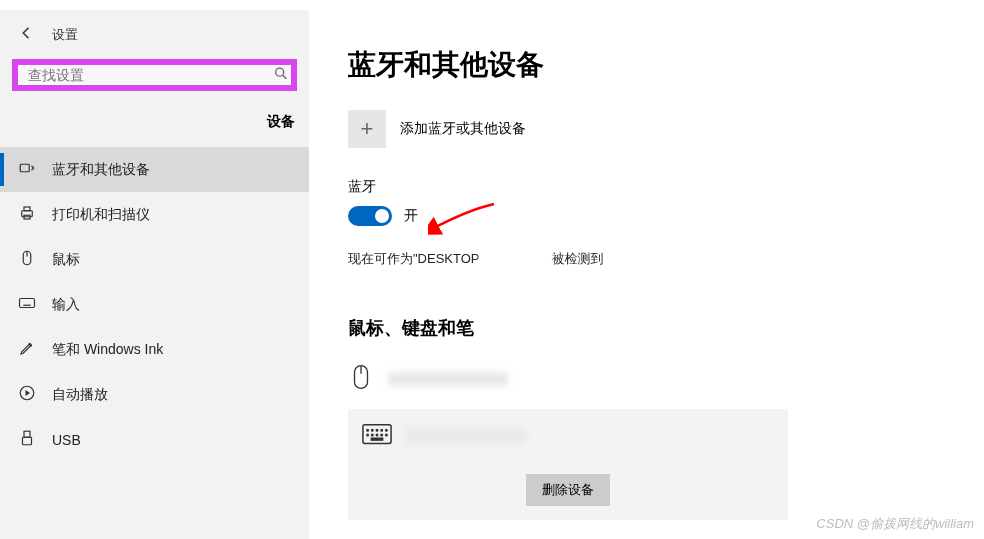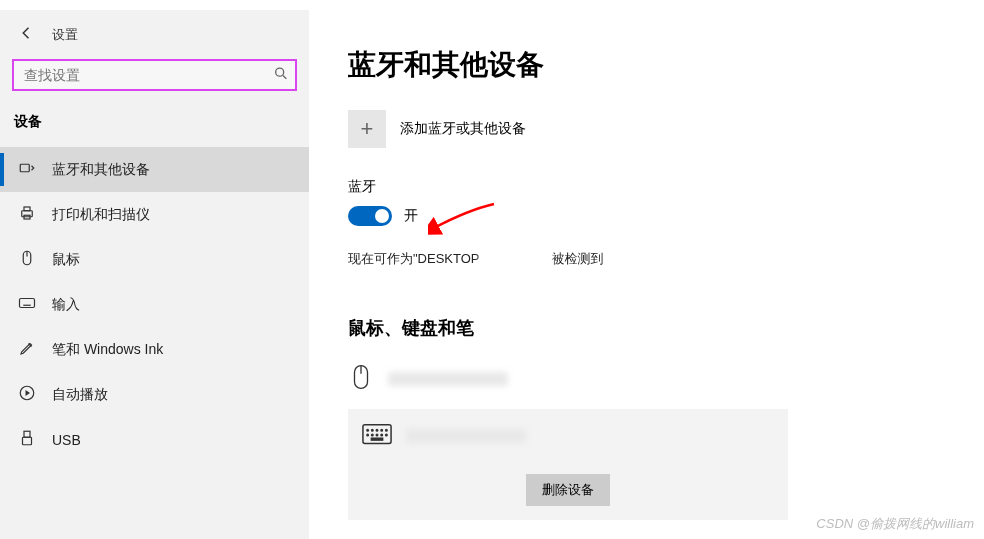--- a/index.html
+++ b/index.html
@@ -38,36 +38,37 @@
     cursor: pointer;
   }
   .home-row svg { width: 18px; height: 18px; }
   .search-wrap {
     margin: 4px 12px 0 12px;
     position: relative;
   }
   .search-input {
     width: 100%;
     height: 32px;
-    border: 2px solid #d946ef;
+    border: 6px solid #d946ef;
     background: #f7f7f7;
     padding: 0 34px 0 10px;
     font-size: 14px;
     outline: none;
   }
   .search-icon {
     position: absolute;
     right: 8px; top: 50%;
     transform: translateY(-50%);
     color: #666;
   }
   .section-header {
     font-size: 14px;
     font-weight: bold;
     padding: 22px 14px 8px 14px;
+    text-align: right;
   }
   .nav-list { margin-top: 8px; }
   .nav-item {
     display: flex;
     align-items: center;
     gap: 16px;
     padding: 12px 18px;
     cursor: pointer;
     position: relative;
   }

